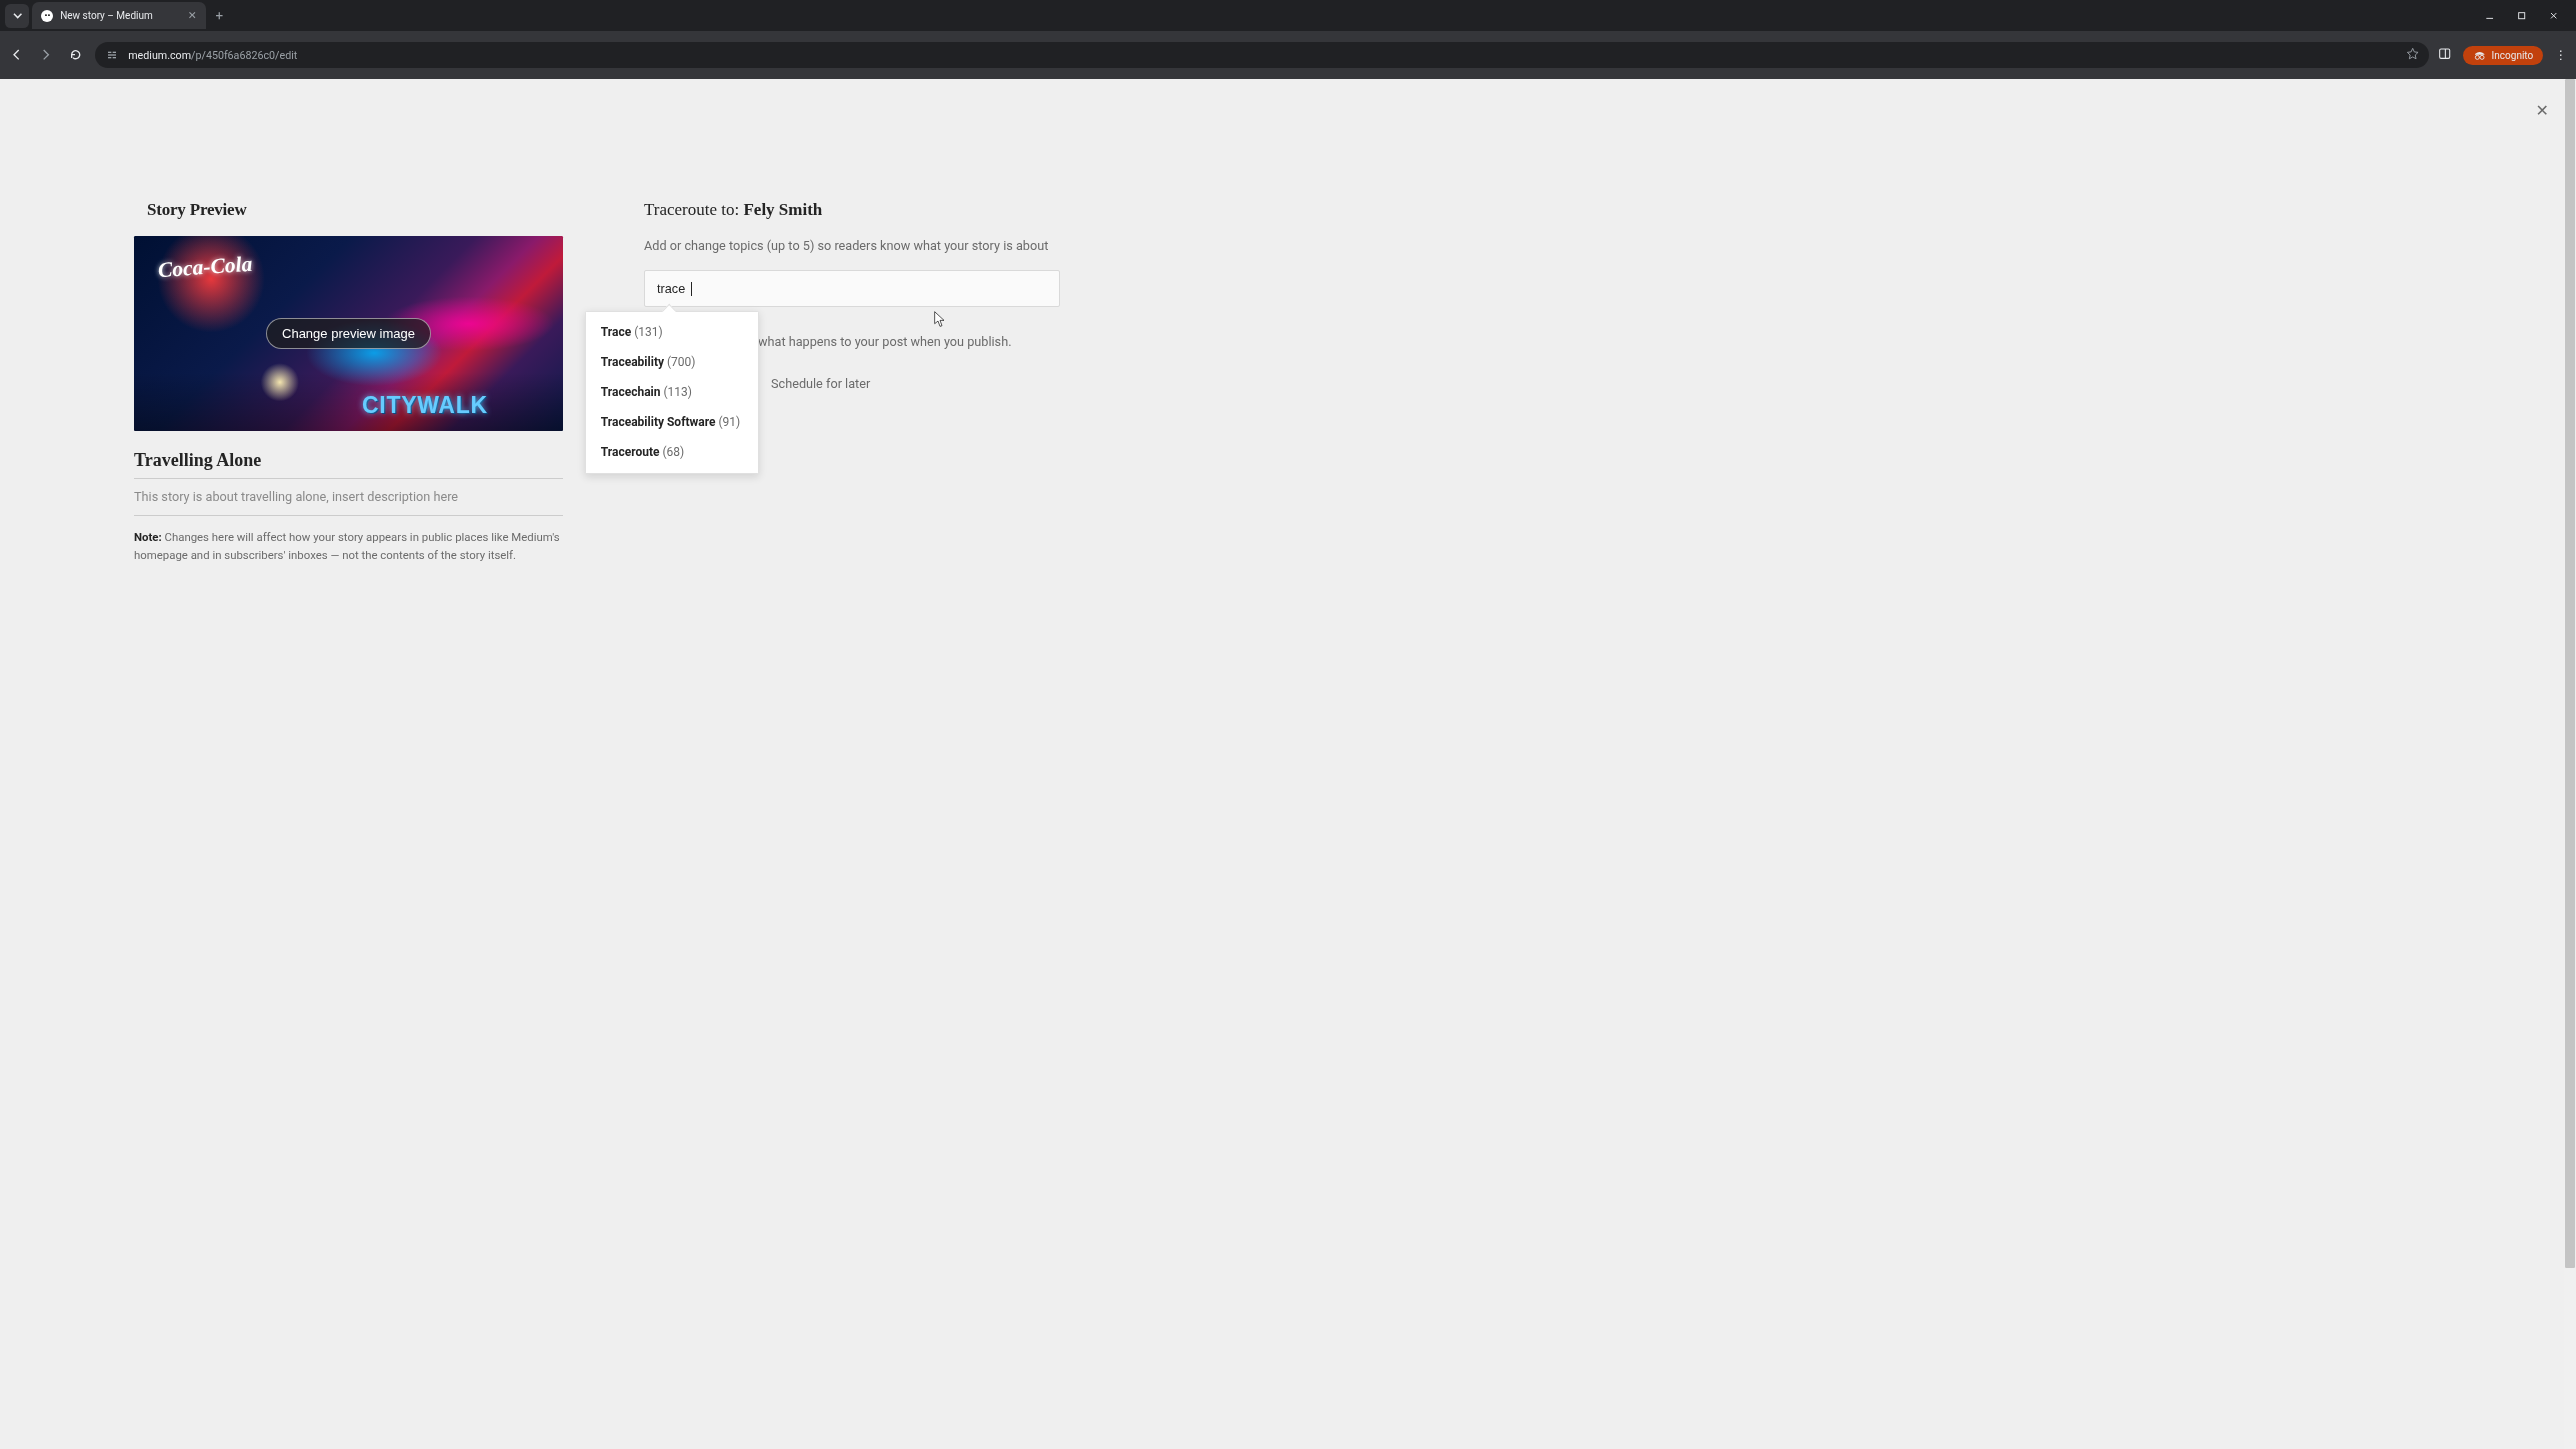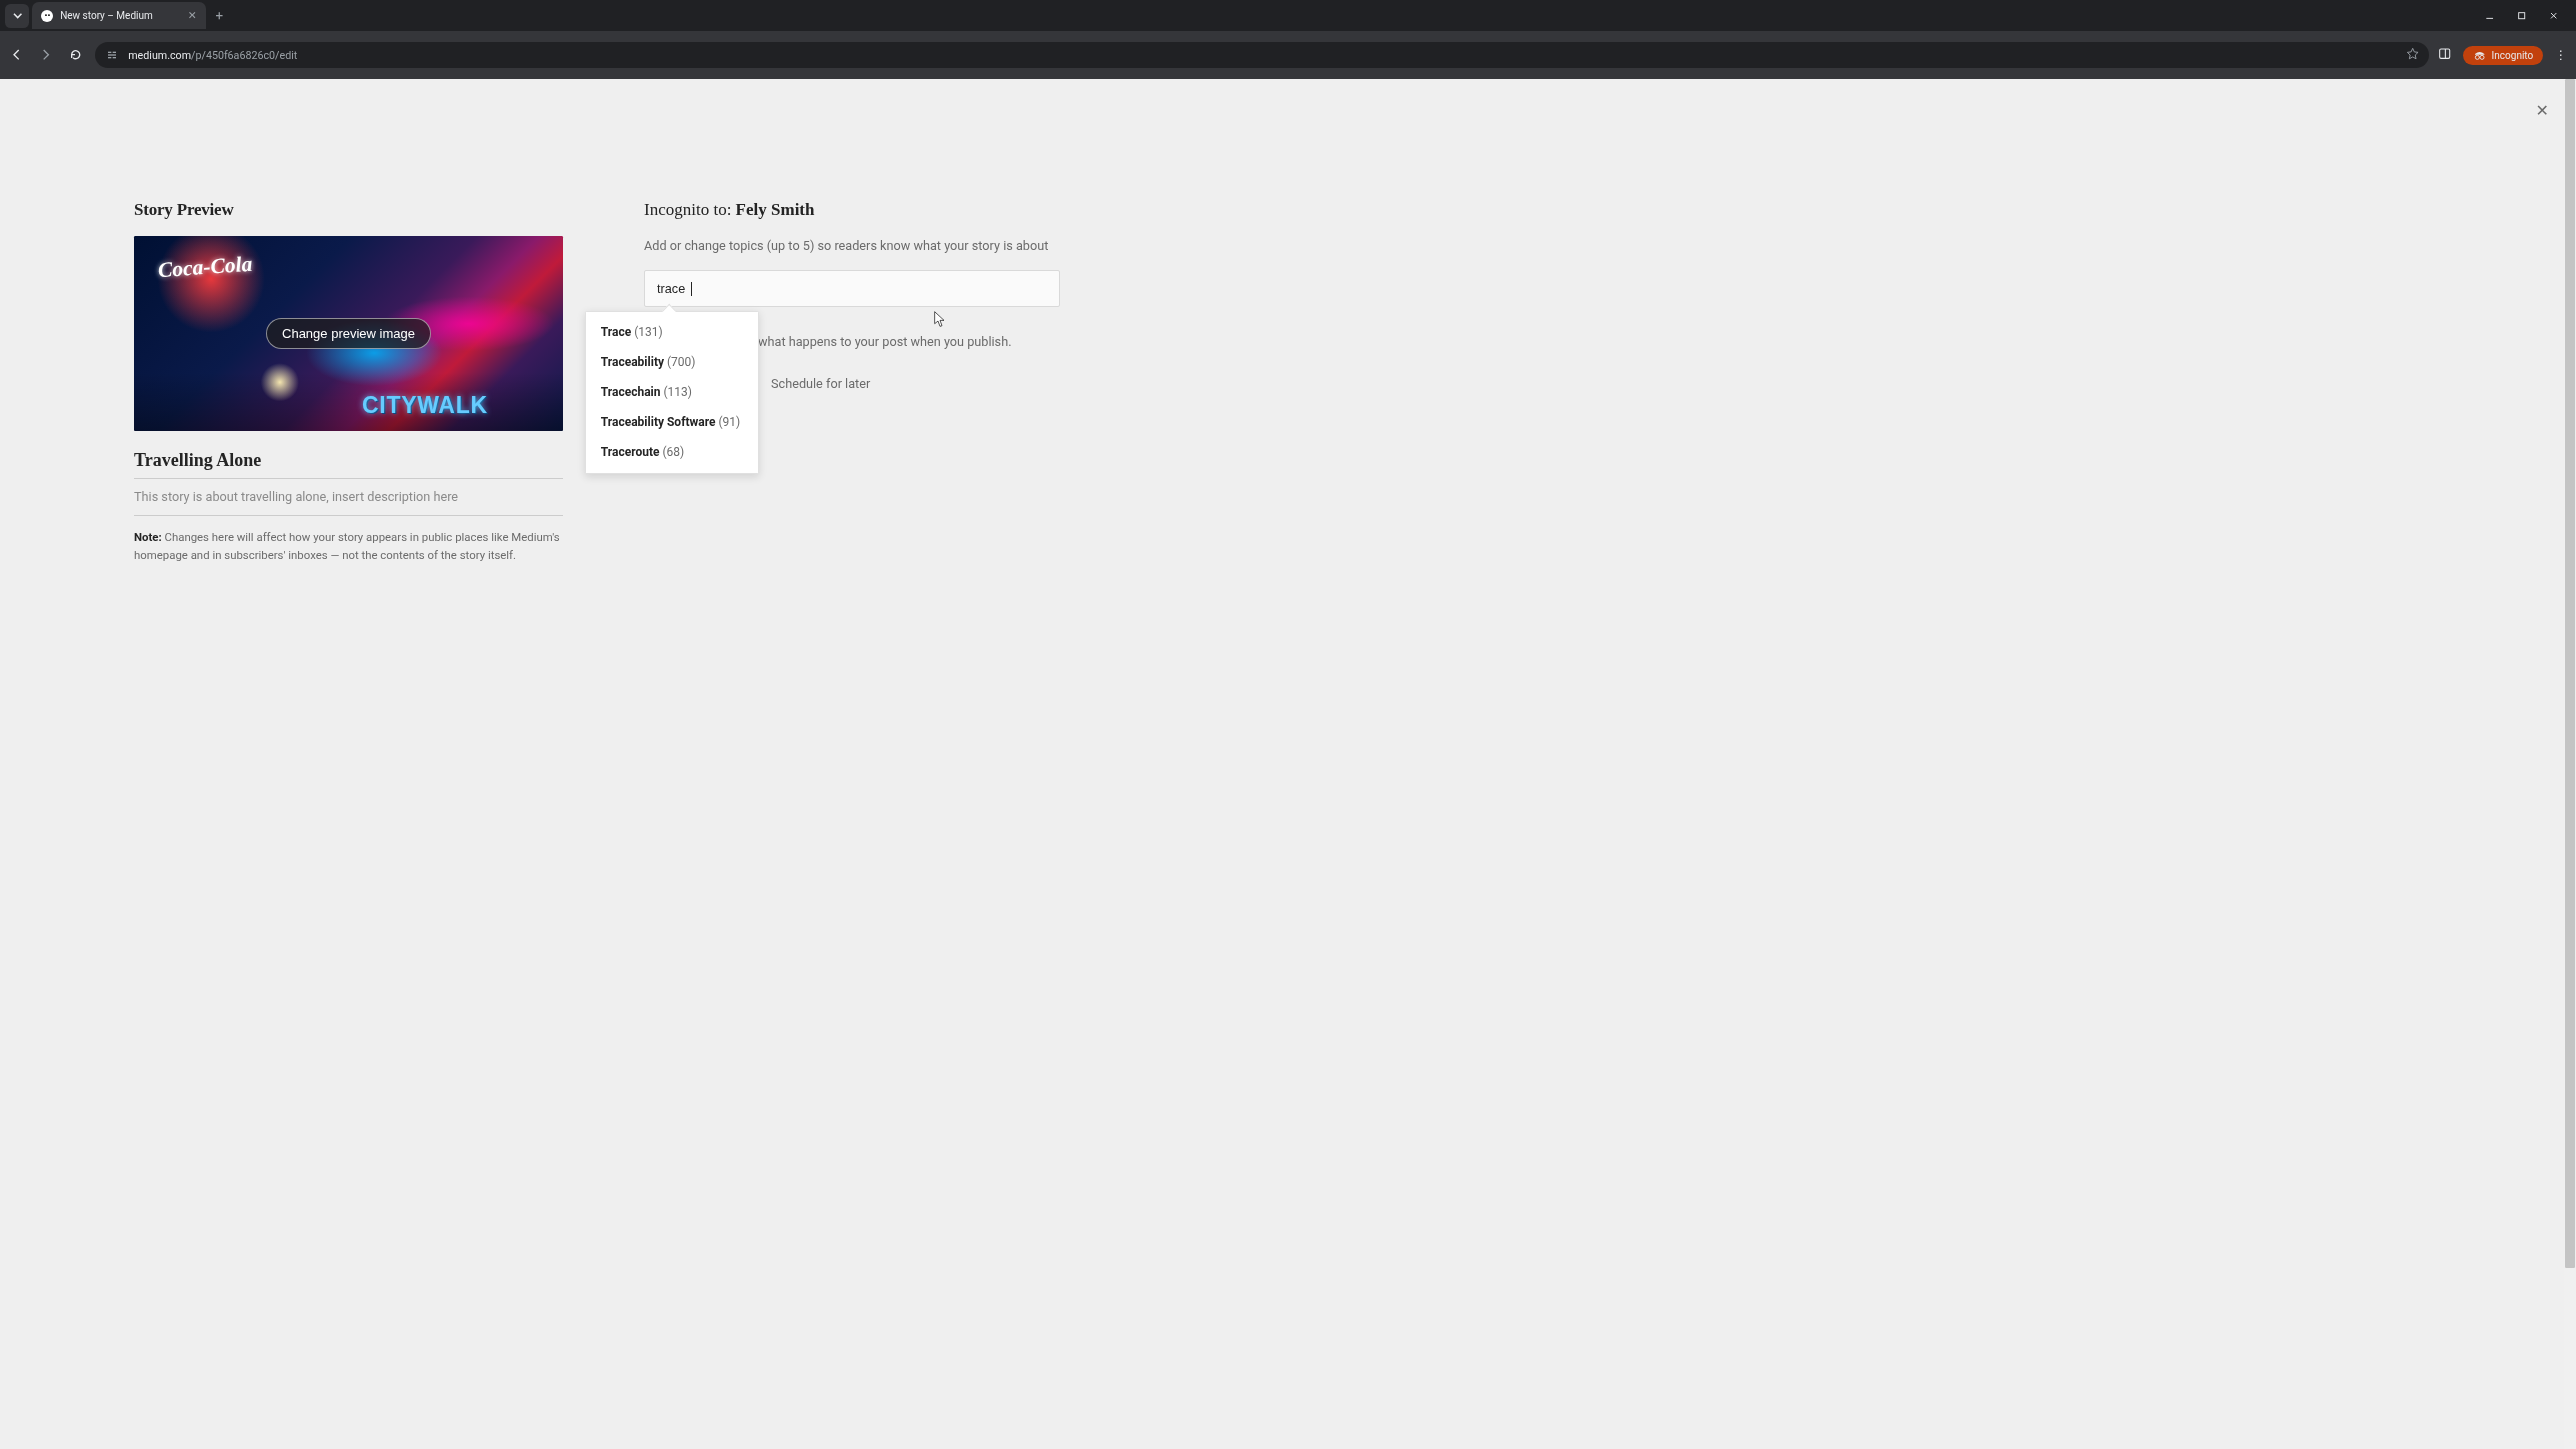--- a/index.html
+++ b/index.html
@@ -31,21 +31,21 @@
   .menu-dots { cursor: pointer; font-size: 12px; }
   
   
   .content { background: #efefef; height: calc(100vh - 66px); position: relative; overflow: auto; }
   .close-modal { position: absolute; top: 21.5px; right: 27px; font-size: 16px; color: #6b6b6b; cursor: pointer; }
   
   .panel { display: flex; gap: 81px; padding: 121px 134px 40px 134px; }
   .left-col { width: 429px; }
   .right-col { width: 416px; position: relative; }
   
-  .section-heading { font-size: 17px; font-weight: 700; color: #242424; margin-bottom: 16px; font-family: Georgia, serif; letter-spacing: -0.2px; }
+  .section-heading { font-size: 17px; font-weight: 700; color: #242424; margin-bottom: 16px; font-family: Georgia, serif; letter-spacing: -0.2px; margin-left: 13px; }
   
   .preview-img { width: 429px; height: 195px; border-radius: 1.3px; position: relative; background: linear-gradient(135deg, #001033 0%, #0a1a4a 35%, #3a1a5a 55%, #8a1a6a 65%, #c01a3a 72%, #3a1a5a 82%, #0a1a4a 100%); display: flex; align-items: center; justify-content: center; overflow: hidden; }
   
   .preview-img::before { content:""; position:absolute; inset:0; background:
     radial-gradient(circle at 18% 22%, rgba(255,60,60,0.9), transparent 14%),
     radial-gradient(circle at 34% 75%, rgba(255,240,180,0.95), transparent 6%),
     radial-gradient(ellipse at 56% 60%, rgba(0,180,255,0.85), transparent 20%),
     radial-gradient(ellipse at 78% 45%, rgba(255,0,160,0.8), transparent 18%),
     linear-gradient(transparent 70%, rgba(0,0,0,0.4));
   }
@@ -180,21 +180,21 @@
         <span class="cocacola">Coca-Cola</span>
         <span class="citywalk">CITYWALK</span>
         <button class="change-img-btn">Change preview image</button>
       </div>
       <div class="story-title">Travelling Alone</div>
       <div class="story-desc">This story is about travelling alone, insert description here</div>
       <div class="note"><b>Note:</b><span> Changes here will affect how your story appears in public places like Medium's homepage and in subscribers' inboxes — not the contents of the story itself.</span></div>
     </div>
 
     <div class="right-col">
-      <div class="pub-line"><span>Incognito to: </span><span class="pub-author">Fely Smith</span></div>
+      <div class="pub-line"><span>Traceroute to: </span><span class="pub-author">Fely Smith</span></div>
       <div class="topics-hint">Add or change topics (up to 5) so readers know what your story is about</div>
       <div class="topic-input-wrap">
         <span class="caret-line"><input class="topic-input" style="width: 34px;" value="trace"></span>
         
         <div class="autocomplete">
           <div class="ac-item"><b>Trace</b> <span class="count">(131)</span></div>
           <div class="ac-item"><b>Traceability</b> <span class="count">(700)</span></div>
           <div class="ac-item"><b>Tracechain</b> <span class="count">(113)</span></div>
           <div class="ac-item"><b>Traceability Software</b> <span class="count">(91)</span></div>
           <div class="ac-item"><b>Traceroute</b> <span class="count">(68)</span></div>

